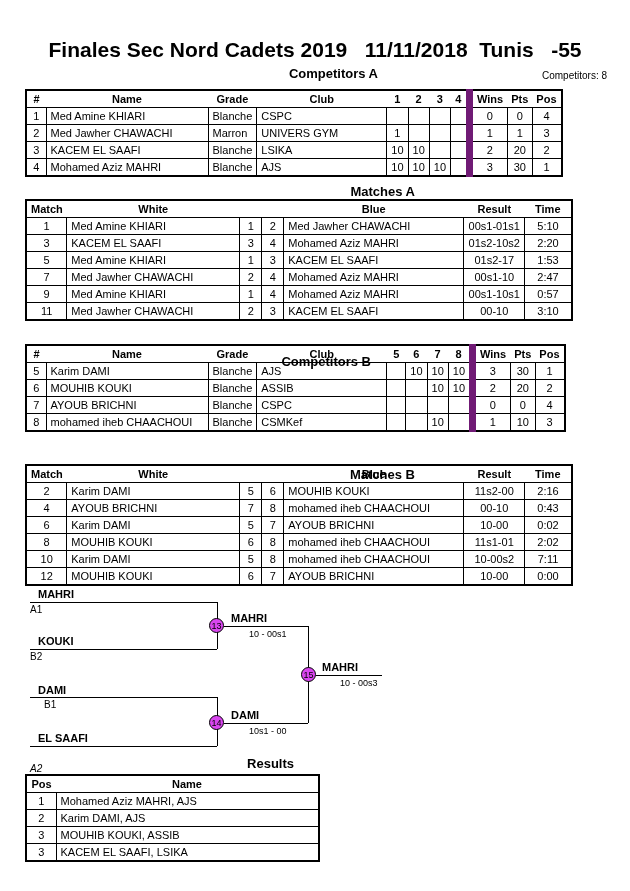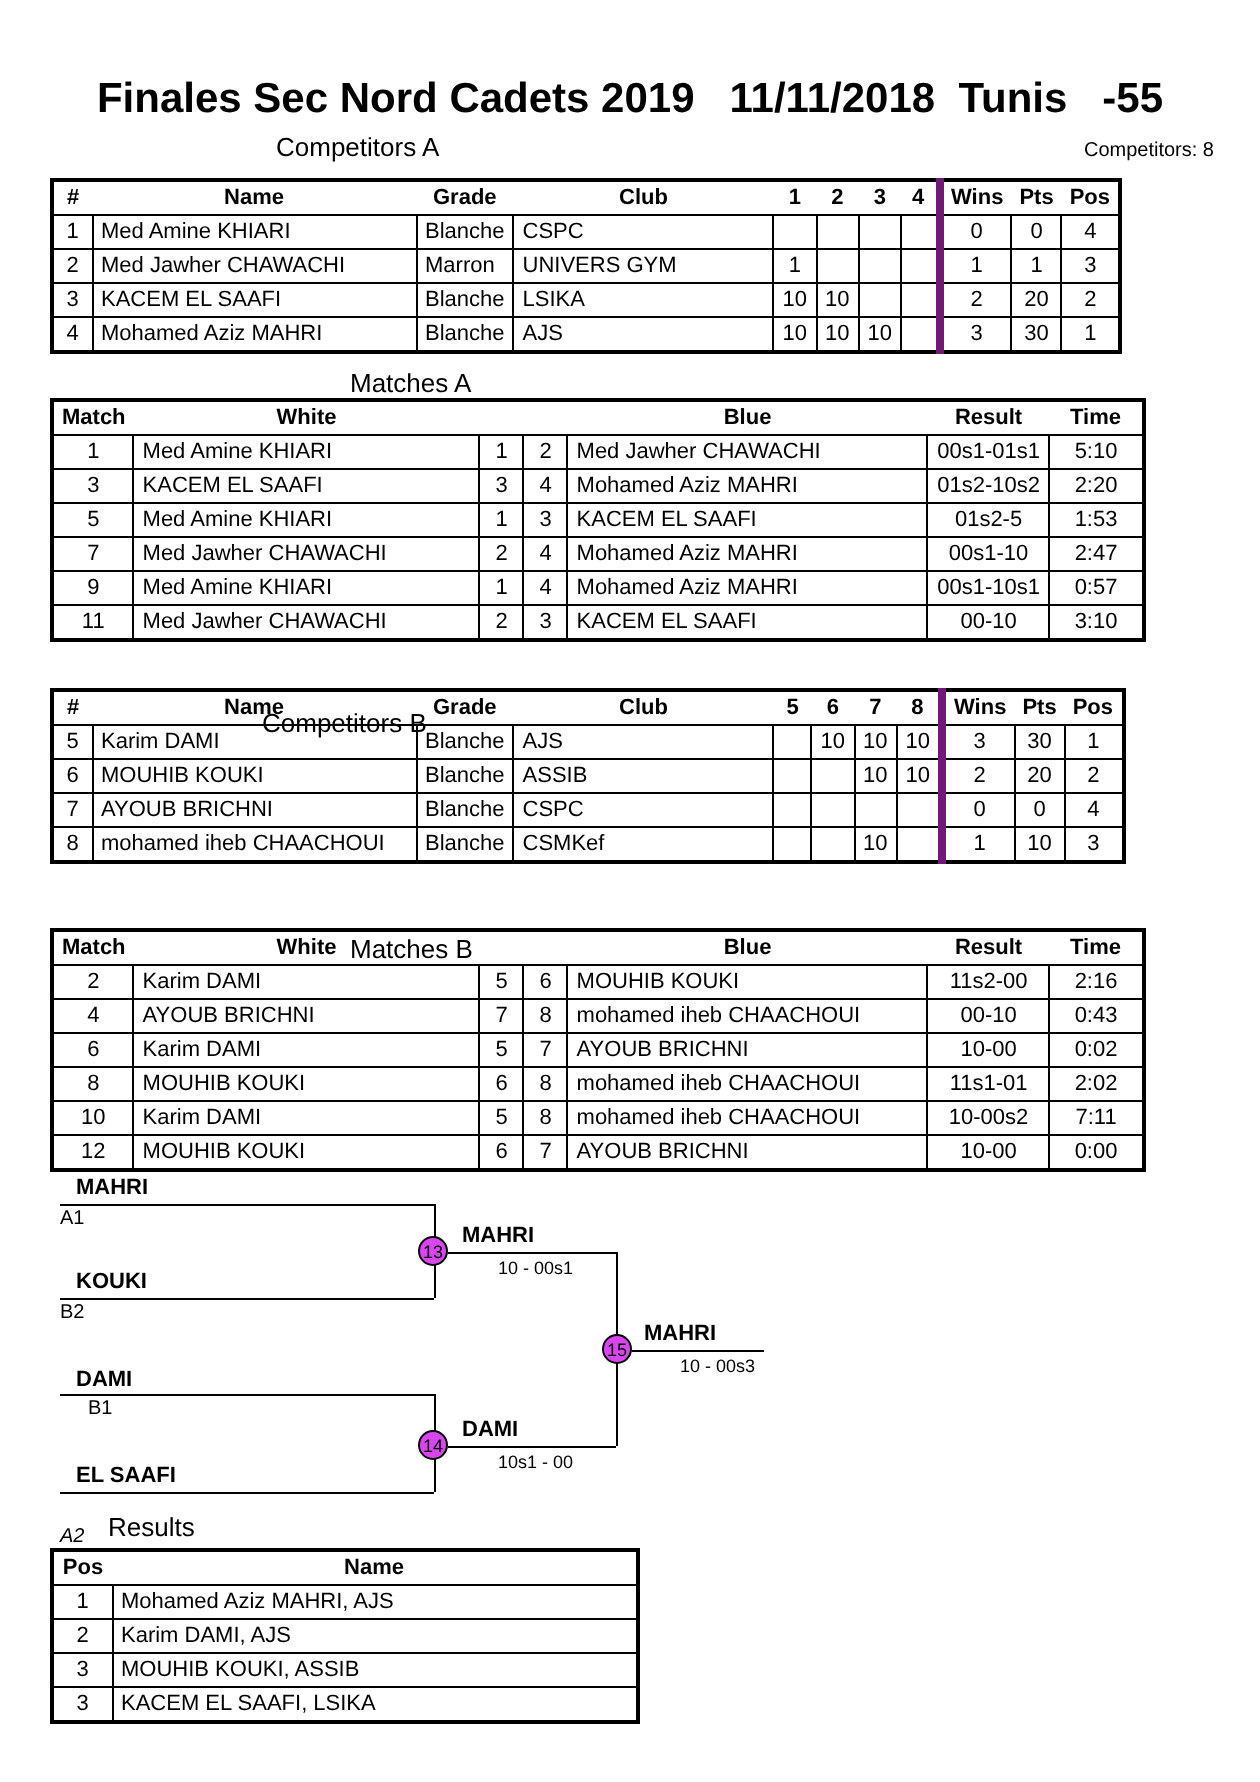--- a/index.html
+++ b/index.html
@@ -17,23 +17,23 @@
   
   .main-title {
     left: 0; right: 0; top: 38px;
     text-align: center;
     font-size: 21px;
     font-weight: bold;
     white-space: pre;
   }
   .section-title {
     width: 240px;
-    text-align: left;
+    text-align: right;
     font-size: 13px;
-    font-weight: normal;
+    font-weight: bold;
     white-space: pre;
   }
   .small-note {
     font-size: 10px;
   }
 
   
   table.grid {
     border-collapse: collapse;
     table-layout: fixed;
@@ -48,21 +48,21 @@
     white-space: nowrap;
     text-align: center;
     font-size: 11px;
   }
   table.grid thead th {
     border-left: none;
     border-right: none;
     font-weight: bold;
   }
   
-  .comp .k-wins, .comp thead th.sec { border-left: 4px solid #701a75; }
+  .comp .k-wins, .comp thead th.sec { border-left: 7px solid #701a75; }
   
   .k-name, .k-grade, .k-club, .k-white, .k-blue { text-align: left !important; }
   thead th.h-left { text-align: center; overflow: visible; }
 
   
   .hline { height: 0; border-top: 1px solid #000; }
   .vline { width: 0; border-left: 1px solid #000; }
   .bk-node {
     width: 15px; height: 15px;
     border: 1px solid #000;
@@ -213,21 +213,21 @@
           <td class="k-blue">Mohamed Aziz MAHRI</td>
           <td class="k-result">01s2-10s2</td>
           <td class="k-time">2:20</td>
         </tr>
         <tr>
           <td class="k-m">5</td>
           <td class="k-white">Med Amine KHIARI</td>
           <td class="k-wn">1</td>
           <td class="k-bn">3</td>
           <td class="k-blue">KACEM EL SAAFI</td>
-          <td class="k-result">01s2-5</td>
+          <td class="k-result">01s2-17</td>
           <td class="k-time">1:53</td>
         </tr>
         <tr>
           <td class="k-m">7</td>
           <td class="k-white">Med Jawher CHAWACHI</td>
           <td class="k-wn">2</td>
           <td class="k-bn">4</td>
           <td class="k-blue">Mohamed Aziz MAHRI</td>
           <td class="k-result">00s1-10</td>
           <td class="k-time">2:47</td>

